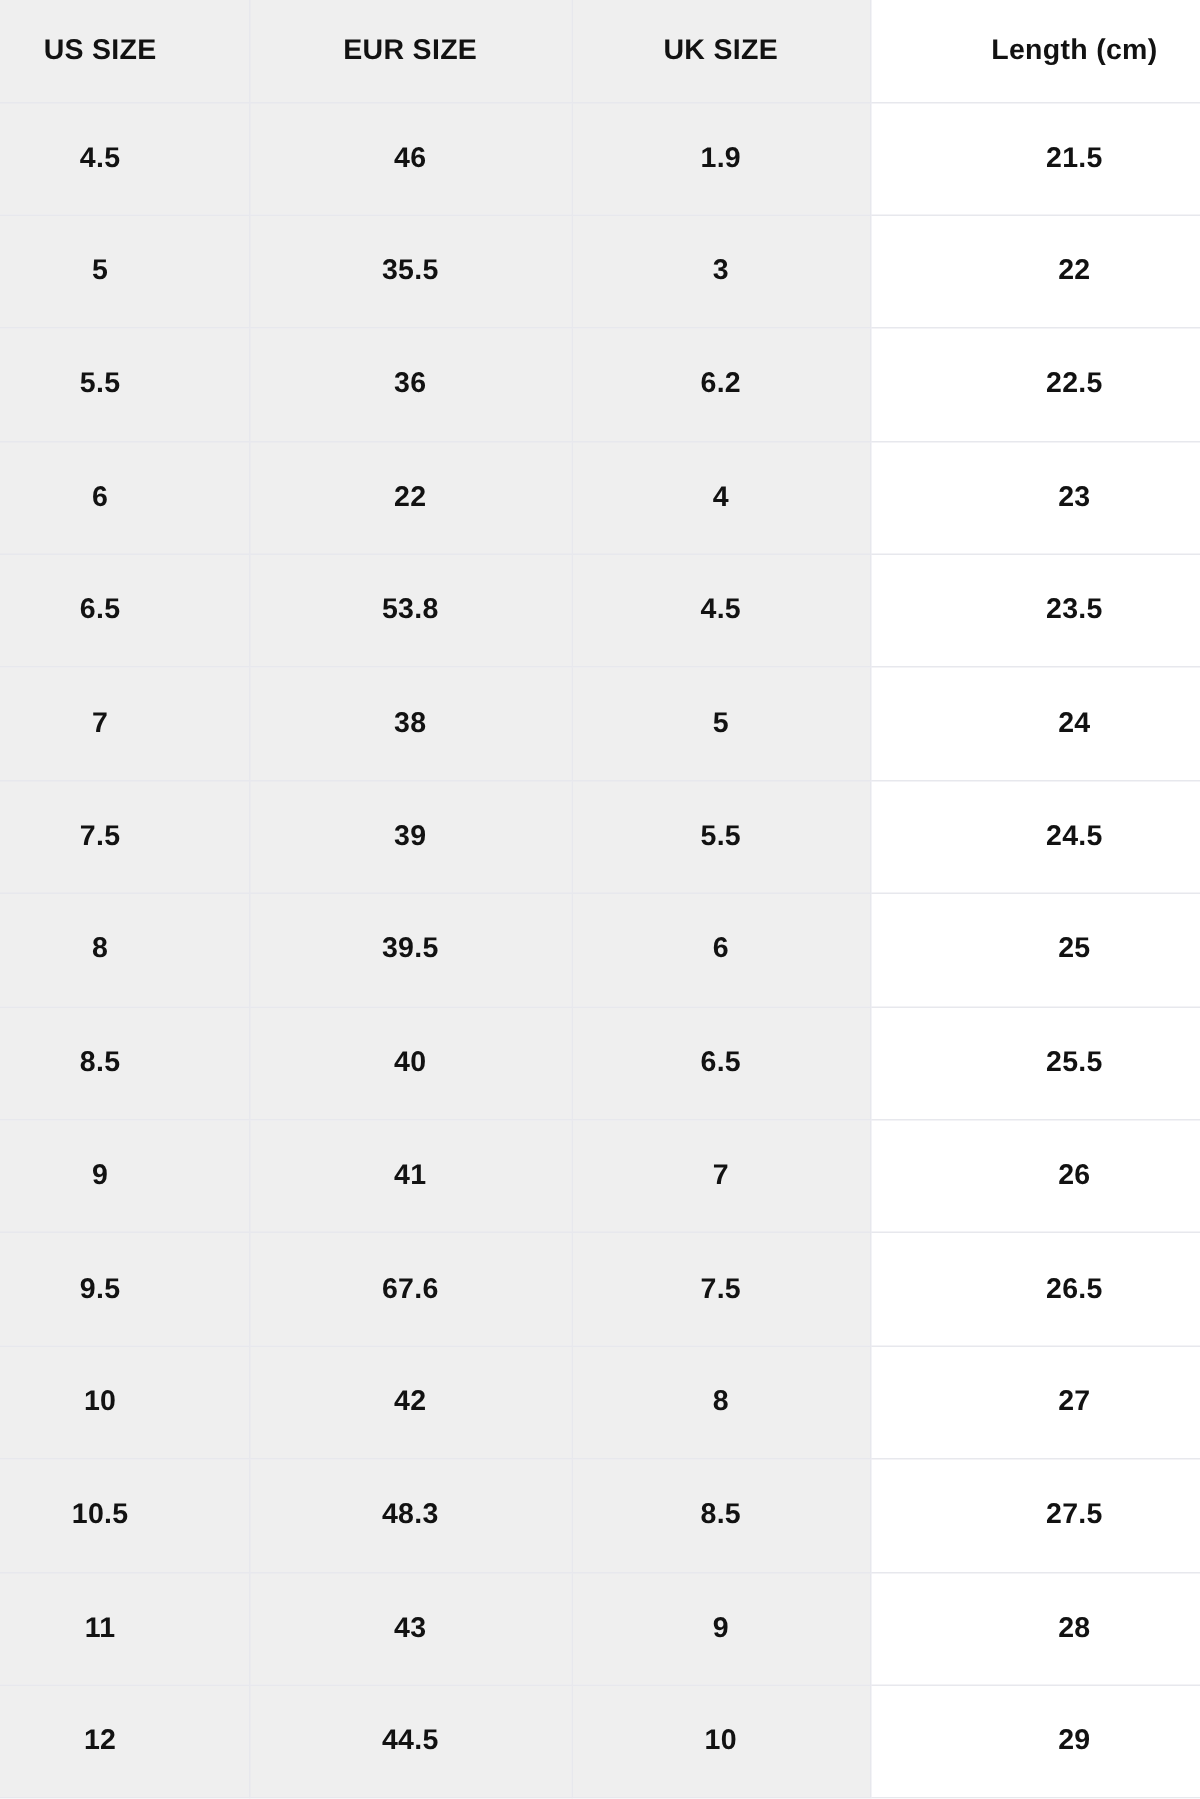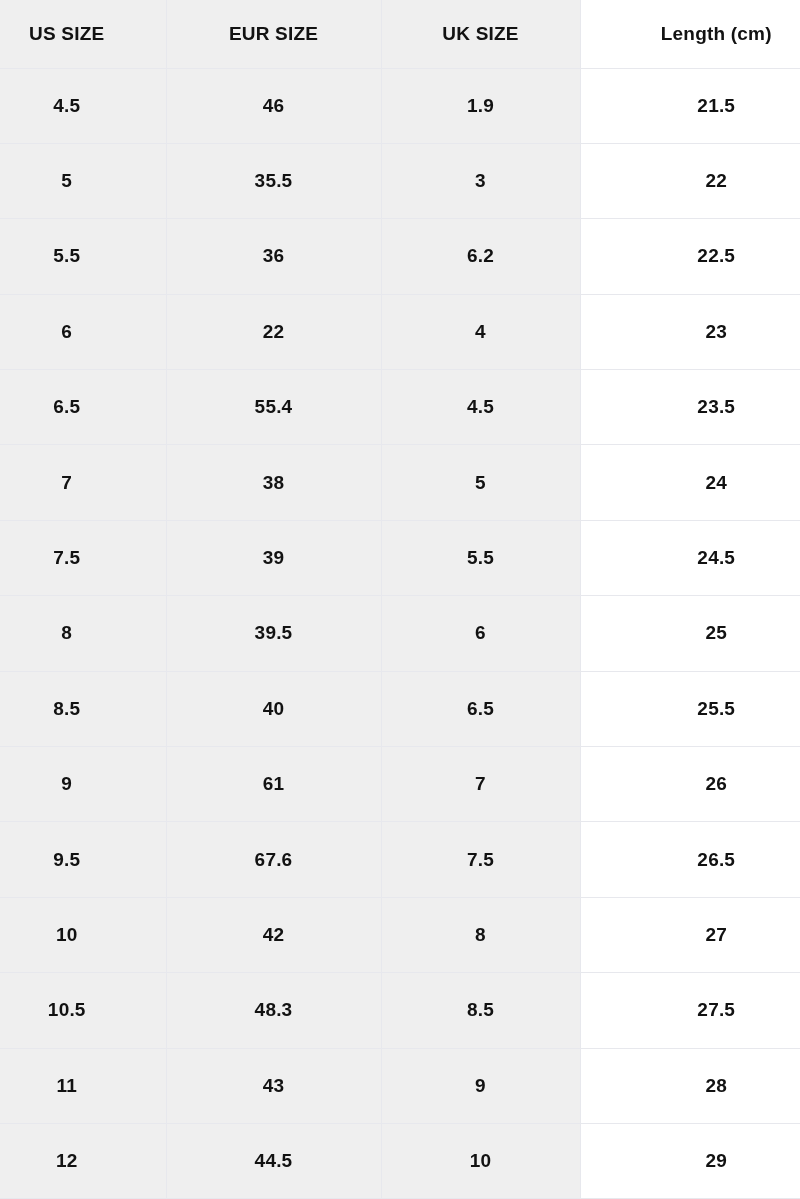--- a/index.html
+++ b/index.html
@@ -113,21 +113,21 @@
           <td class="shade-none">22.5</td>
         </tr>
         <tr>
           <td>6</td>
           <td>22</td>
           <td>4</td>
           <td class="shade-none">23</td>
         </tr>
         <tr>
           <td>6.5</td>
-          <td>55.4</td>
+          <td>53.8</td>
           <td>4.5</td>
           <td class="shade-none">23.5</td>
         </tr>
         <tr>
           <td>7</td>
           <td>38</td>
           <td>5</td>
           <td class="shade-none">24</td>
         </tr>
         <tr>
@@ -143,21 +143,21 @@
           <td class="shade-none">25</td>
         </tr>
         <tr>
           <td>8.5</td>
           <td>40</td>
           <td>6.5</td>
           <td class="shade-none">25.5</td>
         </tr>
         <tr>
           <td>9</td>
-          <td>61</td>
+          <td>41</td>
           <td>7</td>
           <td class="shade-none">26</td>
         </tr>
         <tr>
           <td>9.5</td>
           <td>67.6</td>
           <td>7.5</td>
           <td class="shade-none">26.5</td>
         </tr>
         <tr>

